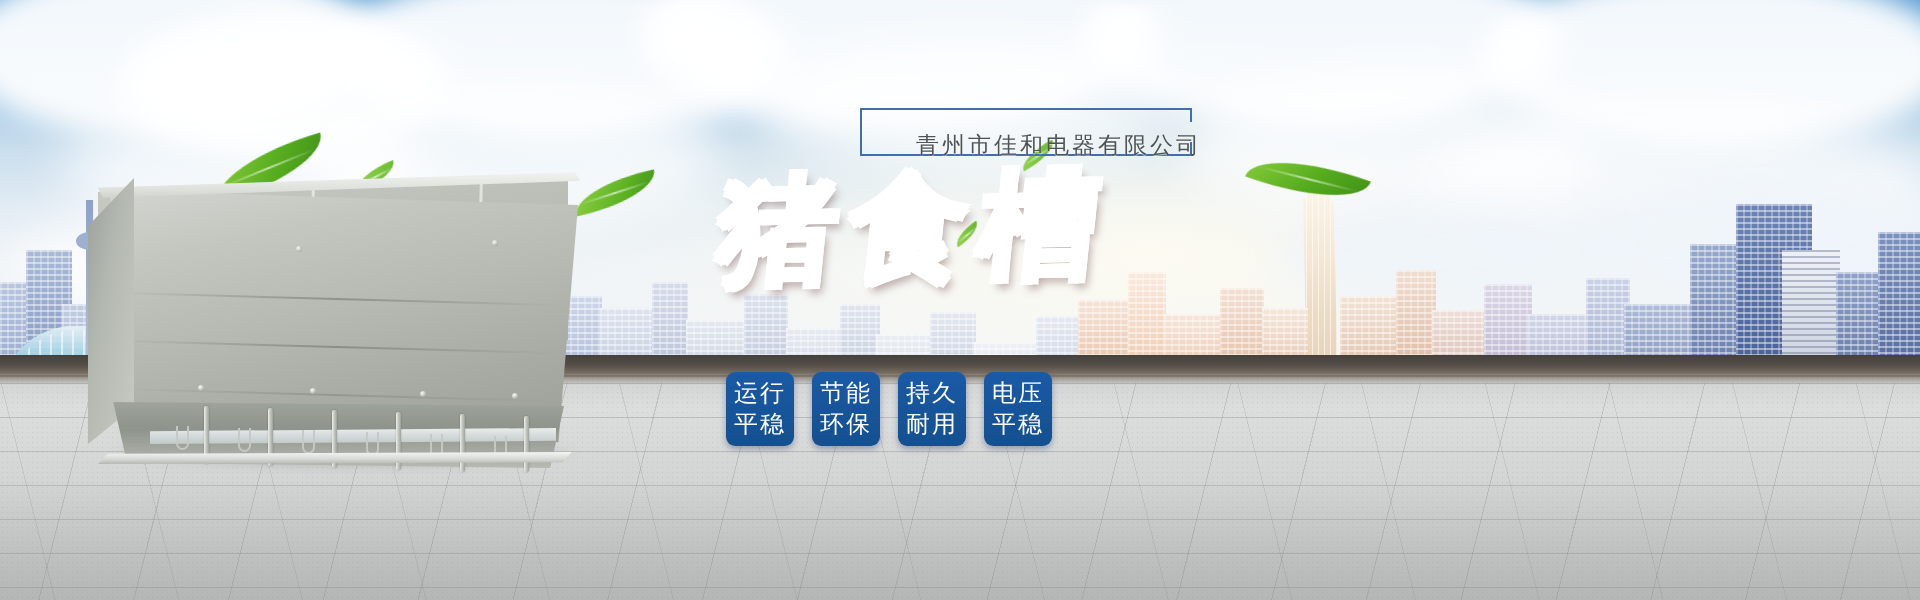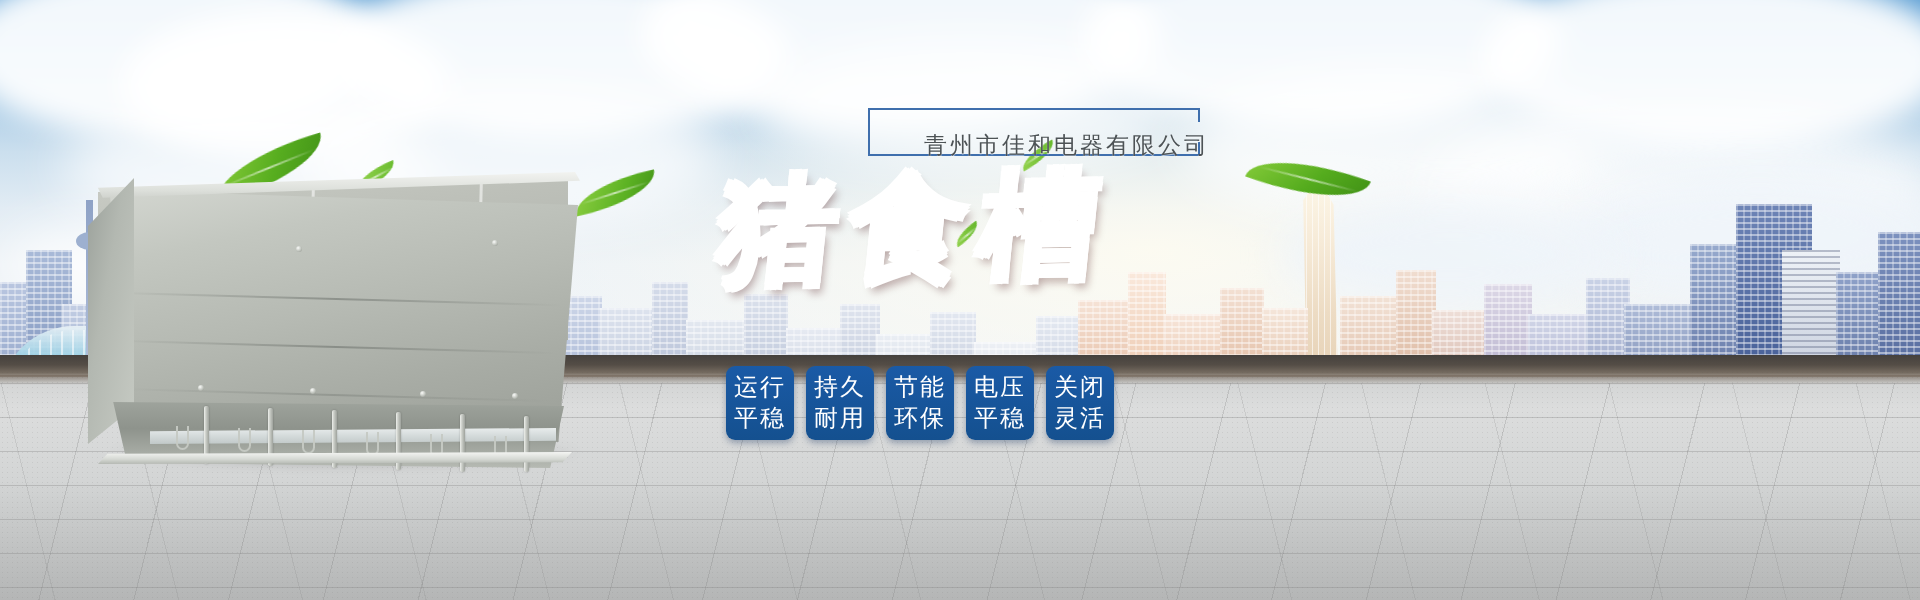--- a/index.html
+++ b/index.html
@@ -106,21 +106,21 @@
   .t-baserail{ position:absolute; left:18px; top:292px; width:474px; height:12px;
     background:linear-gradient(to bottom,#f4f5f3,#d5d8d3 60%,#b4b8b2);
     clip-path:polygon(2% 14%, 100% 0%, 98% 86%, 0% 100%); }
   .t-trayglass{ position:absolute; left:70px; top:268px; width:406px; height:16px;
     background:linear-gradient(to bottom,rgba(240,244,245,.92),rgba(205,214,216,.75));
     clip-path:polygon(0% 20%, 100% 0%, 100% 80%, 0% 100%); }
 
   
   .copy{ position:absolute; left:700px; top:100px; width:760px; height:460px; }
 
-  .company-wrap{ position:absolute; left:168px; top:8px; width:430px; height:62px; }
+  .company-wrap{ position:absolute; left:160px; top:8px; width:430px; height:62px; }
   .corner-frame{ position:absolute; left:0; top:0; width:330px; height:48px;
      border:2px solid #3f6fad; border-right:0; }
   .corner-frame .cut{ position:absolute; right:-2px; top:-2px; width:2px; height:14px; background:#3f6fad; }
   .corner-frame .cut2{ position:absolute; right:-2px; bottom:-2px; width:2px; height:14px; background:#3f6fad; }
   .corner-frame .dash{ position:absolute; left:10px; bottom:-2px; width:110px; height:2px; background:#3f6fad;}
   .company-name{ position:absolute; left:56px; top:22px; font-size:23px; letter-spacing:3px;
      color:#4d5356; font-family:"DejaVu Sans","Liberation Sans",sans-serif; white-space:nowrap;
      text-shadow:0 1px 1px rgba(255,255,255,.7); }
 
   .title-main{
@@ -145,21 +145,21 @@
     -webkit-text-stroke:7px #ffffff;
   }
 
   .subtitle{
     position:absolute; left:18px; top:198px; font-size:52px; font-weight:700;
     letter-spacing:4px; color:#1b1b1b; white-space:nowrap;
     font-family:"DejaVu Sans","Liberation Sans",sans-serif;
     text-shadow:0 2px 3px rgba(255,255,255,.55), 1px 1px 0 rgba(255,255,255,.5);
   }
 
-  .badges{ position:absolute; left:18px; top:266px; display:flex; gap:12px;padding-left:8px; }
+  .badges{ position:absolute; left:18px; top:272px; display:flex; gap:18px;padding-left:8px; }
   .badge{
     width:68px; height:74px; border-radius:9px;
     background:linear-gradient(to bottom,#1a5aa6,#14508f);
     box-shadow:0 3px 6px rgba(20,50,95,.35);
     display:flex; flex-direction:column; align-items:center; justify-content:center;
     color:#fff; font-size:24px; line-height:31px; letter-spacing:2px; font-weight:500;
   }
   .badge span{ display:block; }
 </style>
 </head>
@@ -426,31 +426,27 @@
     <div class="title-outline">猪食槽</div>
     <div class="title-main">猪食槽</div>
 
 
     <div class="badges">
       <div class="badge">
         <span>运行</span>
         <span>平稳</span>
       </div>
       <div class="badge">
+        <span>节能</span>
+        <span>环保</span>
+      </div>
+      <div class="badge">
         <span>持久</span>
         <span>耐用</span>
-      </div>
-      <div class="badge">
-        <span>节能</span>
-        <span>环保</span>
       </div>
       <div class="badge">
         <span>电压</span>
         <span>平稳</span>
       </div>
-      <div class="badge">
-        <span>关闭</span>
-        <span>灵活</span>
-      </div>
     </div>
   </div>
 
 </div>
 
 </body></html>

